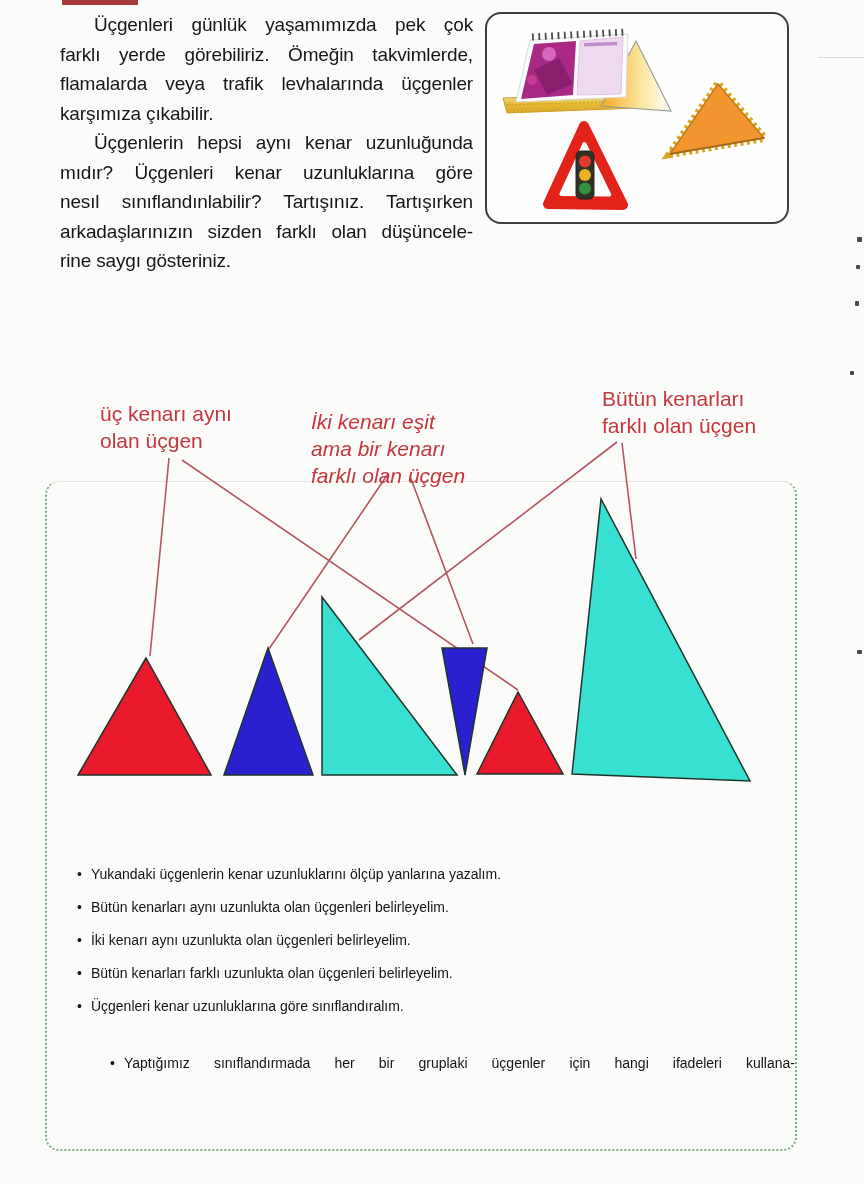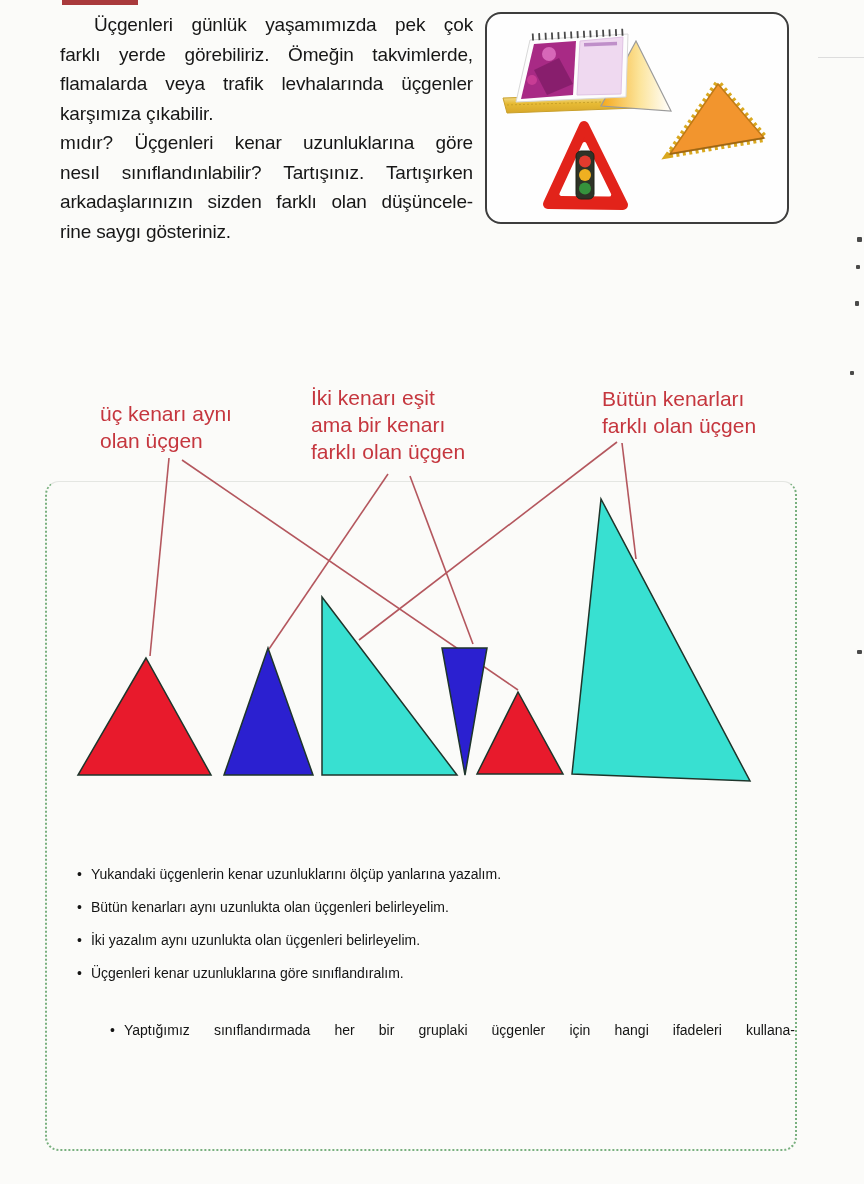--- a/index.html
+++ b/index.html
@@ -22,21 +22,21 @@
   .ind{text-indent:34px;}
 
   
   .figure-box{left:485px;top:12px;width:300px;height:208px;border:2px solid var(--box-border,#3d3d3d);
     border-radius:16px;background:#fefefe;}
   .artifact-line{left:818px;top:57px;width:46px;height:1px;background:#ddd;}
 
   
   .tri-label{font-size:21px;line-height:27px;color:var(--label-red,#c5363e);}
   .lbl1{left:100px;top:400px;}
-  .lbl2{left:311px;top:384px;}
+  .lbl2{left:311px;top:408px;font-style:italic;}
   .lbl3{left:602px;top:385px;}
 
   
   .green-rect{left:45px;top:481px;width:748px;height:667px;border:2px dotted var(--border-green,#79b07f);
     border-top:1px solid #e4e6e2;border-radius:14px;}
 
   
   #diagram-svg{left:0;top:0;width:864px;height:1184px;pointer-events:none;}
 
   
@@ -54,20 +54,21 @@
 <body>
 
 <div class="abs top-bar"></div>
 <div class="abs artifact-line"></div>
 
 <div class="abs intro">
   <div class="iline j ind">Üçgenleri günlük yaşamımızda pek çok</div>
   <div class="iline j">farklı yerde görebiliriz. Ömeğin takvimlerde,</div>
   <div class="iline j">flamalarda veya trafik levhalarında üçgenler</div>
   <div class="iline">karşımıza çıkabilir.</div>
+  <div class="iline j ind">Üçgenlerin hepsi aynı kenar uzunluğunda</div>
   <div class="iline j">mıdır? Üçgenleri kenar uzunluklarına göre</div>
   <div class="iline j">nesıl sınıflandınlabilir? Tartışınız. Tartışırken</div>
   <div class="iline j">arkadaşlarınızın sizden farklı olan düşüncele-</div>
   <div class="iline">rine saygı gösteriniz.</div>
 </div>
 
 <div class="abs figure-box">
   <svg width="300" height="208" viewBox="0 0 300 208">
     <defs>
       <linearGradient id="goldgrad" x1="0" y1="0" x2="1" y2="0">
@@ -140,21 +141,22 @@
   <div>farklı olan üçgen</div>
 </div>
 <div class="abs tri-label lbl3">
   <div>Bütün kenarları</div>
   <div>farklı olan üçgen</div>
 </div>
 
 <div class="abs bullets">
   <div class="brow"><span class="dot">•</span><span>Yukandaki üçgenlerin kenar uzunluklarını ölçüp yanlarına yazalım.</span></div>
   <div class="brow"><span class="dot">•</span><span>Bütün kenarları aynı uzunlukta olan üçgenleri belirleyelim.</span></div>
-  <div class="brow"><span class="dot">•</span><span>İki yazalım aynı uzunlukta olan üçgenleri belirleyelim.</span></div>
+  <div class="brow"><span class="dot">•</span><span>İki kenarı aynı uzunlukta olan üçgenleri belirleyelim.</span></div>
+  <div class="brow"><span class="dot">•</span><span>Bütün kenarları farklı uzunlukta olan üçgenleri belirleyelim.</span></div>
   <div class="brow"><span class="dot">•</span><span>Üçgenleri kenar uzunluklarına göre sınıflandıralım.</span></div>
   <div class="lastb">
     <div class="first"><span class="dot" style="margin-left:0">•</span><span>Yaptığımız sınıflandırmada her bir gruplaki üçgenler için hangi ifadeleri kullana-</span></div>
   </div>
 </div>
 
 <div class="abs speck" style="left:857px;top:237px;width:5px;height:5px;"></div>
 <div class="abs speck" style="left:856px;top:265px;width:4px;height:4px;"></div>
 <div class="abs speck" style="left:855px;top:301px;width:4px;height:5px;"></div>
 <div class="abs speck" style="left:850px;top:371px;width:4px;height:4px;"></div>

